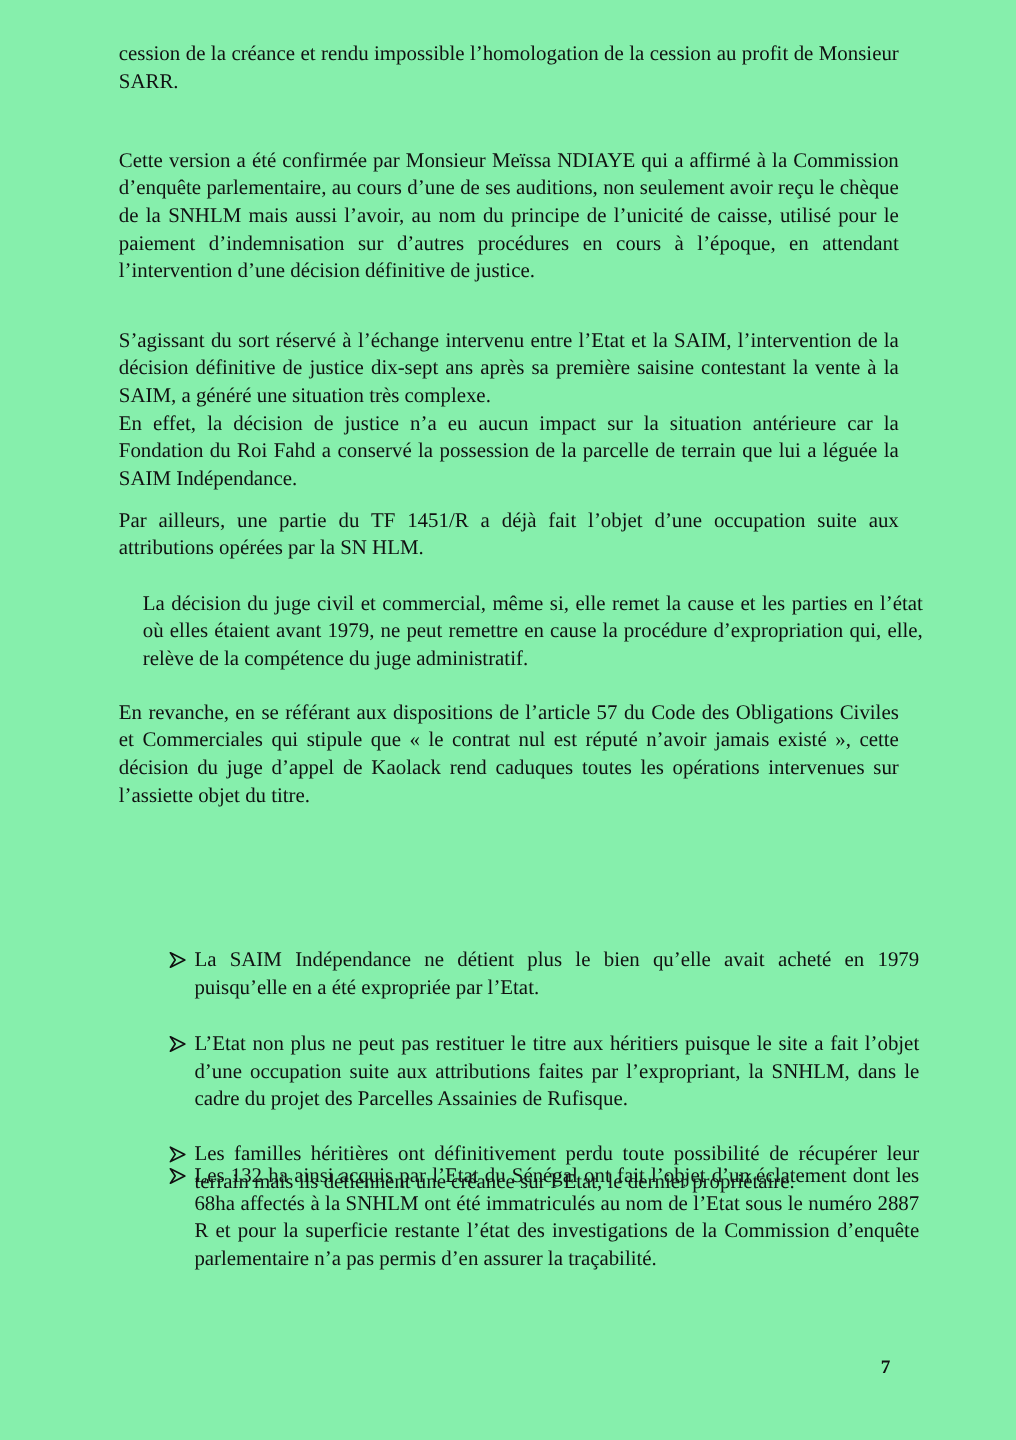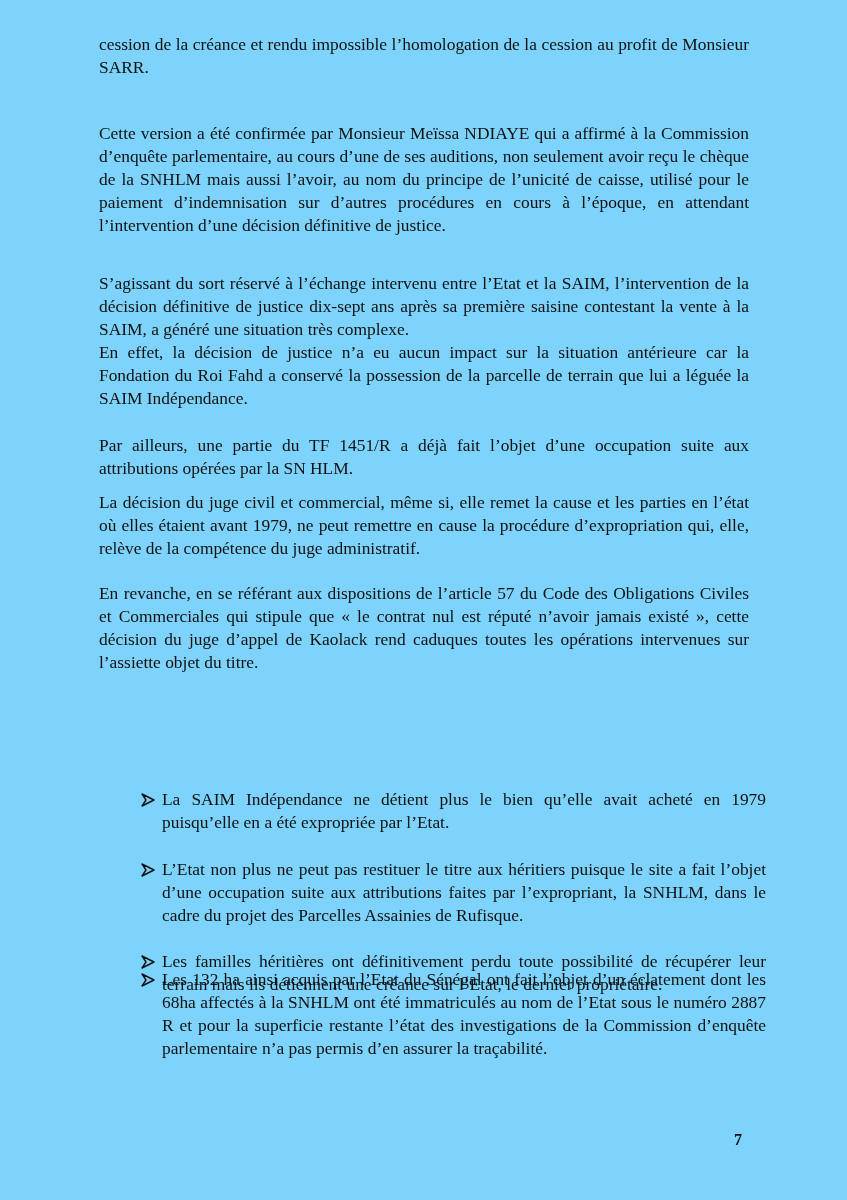--- a/index.html
+++ b/index.html
@@ -1,21 +1,21 @@
 <!DOCTYPE html>
 <html><head>
   <meta charset="utf-8">
   <style>
     html, body { margin: 0; padding: 0; background: #ffffff; }
     body {
       width: 847px; height: 1200px; position: relative; overflow: hidden;
       font-family: "Liberation Serif", "DejaVu Serif", serif;
       color: #111111;
     }
-    .page { position: absolute; left: 0; top: 0; width: 847px; height: 1200px; background: #7dd3fc; }
+    .page { position: absolute; left: 0; top: 0; width: 847px; height: 1200px; background: #86efac; }
     .para {
       position: absolute; left: 99px; width: 650px;
       font-size: 17.4px; line-height: 23px;
       text-align: justify; margin: 0;
     }
     .bullet {
       position: absolute; left: 146px; width: 604px;
       font-size: 17.4px; line-height: 23px;
       text-align: justify; margin: 16px;
     }
@@ -33,23 +33,23 @@
 <div class="page">
 
   <p class="para" style="top:33px;">cession de la créance et rendu impossible l’homologation de la cession au profit de Monsieur SARR.</p>
 
   <p class="para" style="top:122px;">Cette version a été confirmée par Monsieur Meïssa NDIAYE qui a affirmé à la Commission d’enquête parlementaire, au cours d’une de ses auditions, non seulement avoir reçu le chèque de la SNHLM mais aussi l’avoir, au nom du principe de l’unicité de caisse, utilisé pour le paiement d’indemnisation sur d’autres procédures en cours à l’époque, en attendant l’intervention d’une décision définitive de justice.</p>
 
   <p class="para" style="top:341px;">En effet, la décision de justice n’a eu aucun impact sur la situation antérieure car la Fondation du Roi Fahd a conservé la possession de la parcelle de terrain que lui a léguée la SAIM Indépendance.</p>
 
   <p class="para" style="top:272px;">S’agissant du sort réservé à l’échange intervenu entre l’Etat et la SAIM, l’intervention de la décision définitive de justice dix-sept ans après sa première saisine contestant la vente à la SAIM, a généré une situation très complexe.</p>
 
-  <p class="para" style="top:422px;margin-top:12px;">Par ailleurs, une partie du TF 1451/R a déjà fait l’objet d’une occupation suite aux attributions opérées par la SN HLM.</p>
+  <p class="para" style="top:422px;">Par ailleurs, une partie du TF 1451/R a déjà fait l’objet d’une occupation suite aux attributions opérées par la SN HLM.</p>
 
-  <p class="para" style="top:491px;">La décision du juge civil et commercial, même si, elle remet la cause et les parties en l’état où elles étaient avant 1979, ne peut remettre en cause la procédure d’expropriation qui, elle, relève de la compétence du juge administratif.</p>
+  <p class="para" style="top:491px;margin-left:20px;">La décision du juge civil et commercial, même si, elle remet la cause et les parties en l’état où elles étaient avant 1979, ne peut remettre en cause la procédure d’expropriation qui, elle, relève de la compétence du juge administratif.</p>
 
   <p class="para" style="top:582px;">En revanche, en se référant aux dispositions de l’article 57 du Code des Obligations Civiles et Commerciales qui stipule que « le contrat nul est réputé n’avoir jamais existé », cette décision du juge d’appel de Kaolack rend caduques toutes les opérations intervenues sur l’assiette objet du titre.</p>
 
 
   <div class="bullet" style="top:772px;">
     <svg class="bullet-icon" viewBox="0 0 16 23">
       <path d="M2 6 L14 12 L2 18 L6 12 Z" fill="none" stroke="#111" stroke-width="1.4" stroke-linejoin="round"></path>
     </svg>
     <span>La SAIM Indépendance ne détient plus le bien qu’elle avait acheté en 1979 puisqu’elle en a été expropriée par l’Etat.</span>
   </div>

